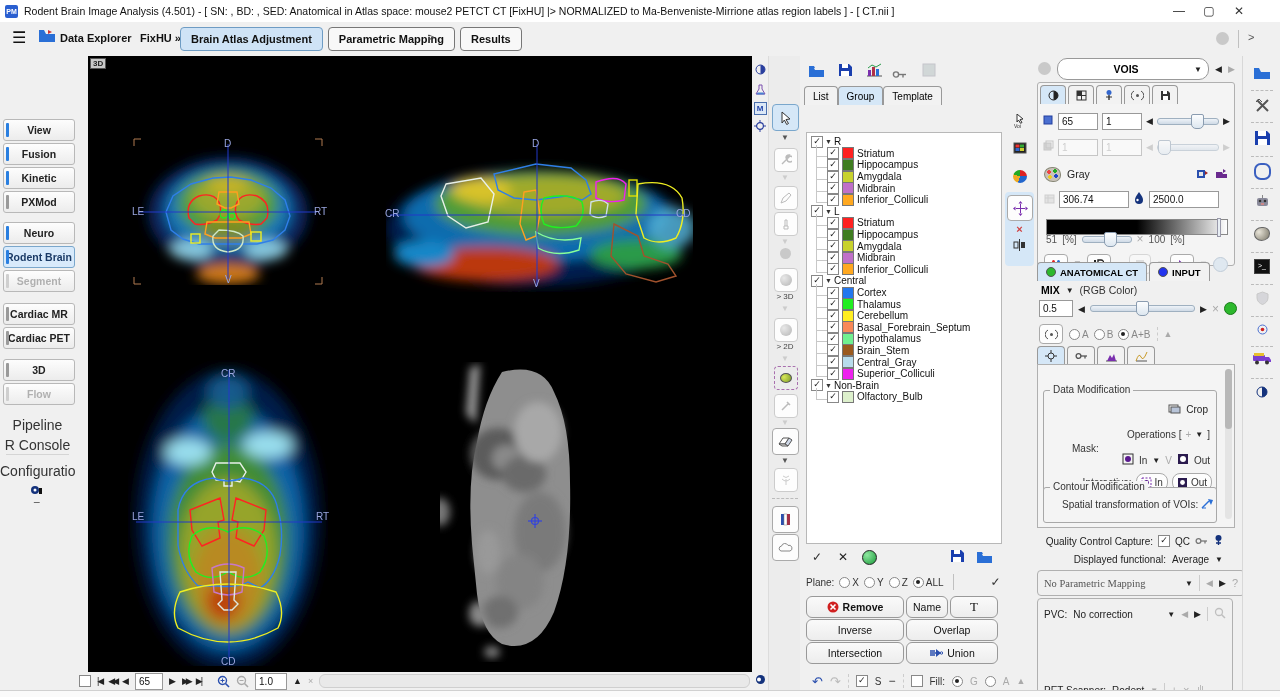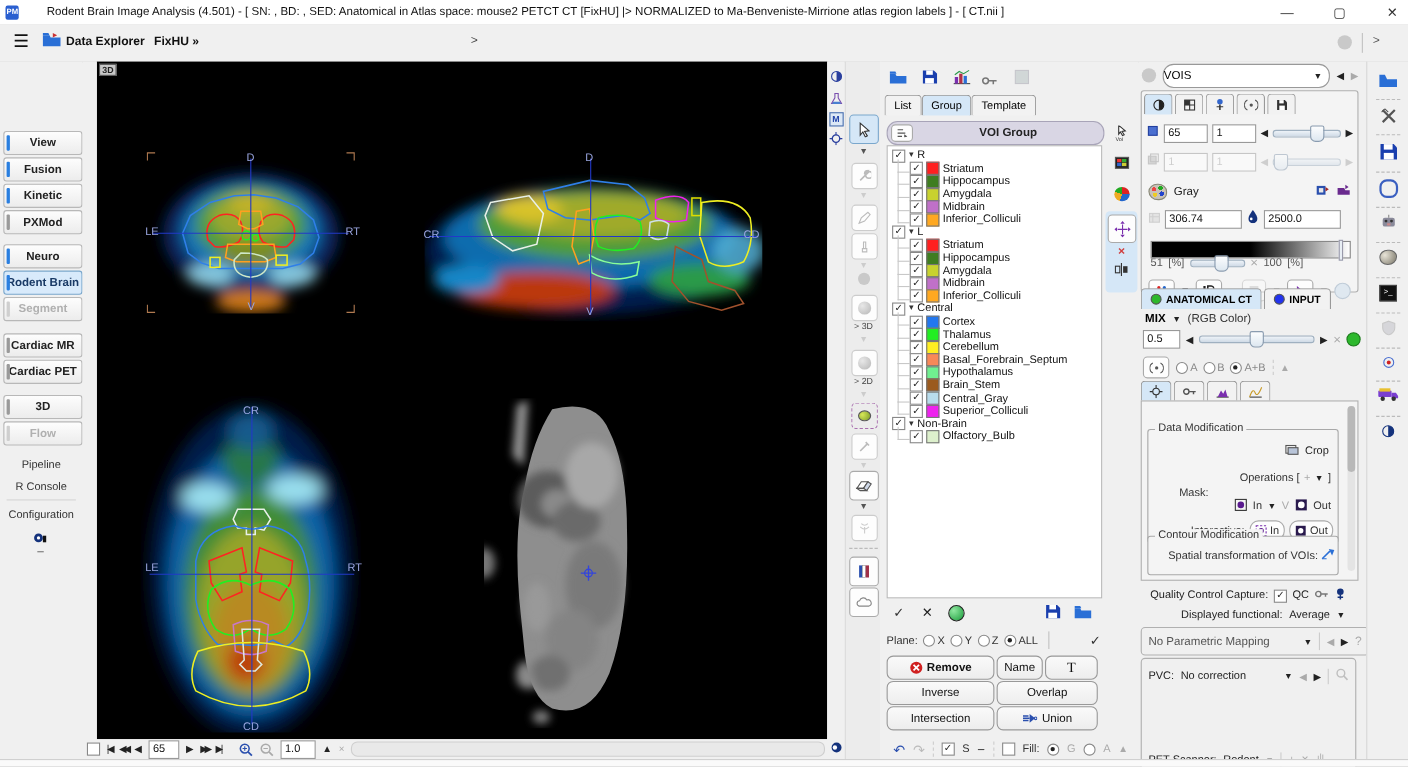--- a/index.html
+++ b/index.html
@@ -1,35 +1,35 @@
 <!DOCTYPE html>
 <html><head>
 <meta charset="utf-8">
 <style>
   html,body{margin:0;padding:0;background:#888;}
   #app{position:relative;width:1280px;height:697px;background:#f0f0f0;font-family:"Liberation Sans",sans-serif;overflow:hidden;user-select:none;}
   .a{position:absolute;}
   .f{display:flex;align-items:center;}
   .t11{font-size:11px;color:#111;}
   
-  #titlebar{left:0;top:0;width:1280px;height:22px;background:#fff;border-bottom:1px solid #d8d8d8;display:flex;align-items:center;gap:19px;}
+  #titlebar{left:0;top:0;width:1280px;height:22px;background:#fff;border-bottom:1px solid #d8d8d8;display:flex;align-items:center;}
   .appicon{width:13px;height:13px;background:#2a5fd0;color:#fff;font-size:7px;font-weight:bold;text-align:center;line-height:13px;margin:0 6px 0 5px;border-radius:2px;}
   .winbtn{width:30px;height:21px;text-align:center;line-height:20px;font-size:12px;color:#333;}
   
   #toolbar{left:0;top:22px;width:1280px;height:34px;background:#f0f0f0;border-bottom:1px solid #d0d0d0;}
   .toptab{height:22px;border:1px solid #777;border-radius:4px;background:#f8f8f8;font-size:11px;font-weight:bold;color:#111;display:flex;align-items:center;padding:0 10px;margin-right:5px;}
   .toptab.sel{background:#cfe3f6;border-color:#6e9cc4;}
   
   .sbtn{position:absolute;left:3px;width:70px;height:20px;border:1px solid #b8b8b8;border-radius:3px;background:linear-gradient(#fdfdfd,#ececec);font-size:10.5px;font-weight:bold;color:#222;display:flex;align-items:center;justify-content:center;}
   .sbtn .bar{position:absolute;left:2px;top:3px;width:3px;height:14px;background:#2a7fe0;border-radius:1px;}
   .sbtn .bar.gray{background:#9a9a9a;}
   .sbtn.sel{background:#d8eafb;border-color:#7aa7cc;color:#1a3a66;}
   .sbtn.dis{color:#b0b0b0;font-weight:bold;}
   .sbtn.dis .bar{background:#cfcfcf;}
-  .slink{position:absolute;left:0;width:75px;text-align:center;font-size:10px;color:#333;}
+  .slink{position:absolute;left:0;width:75px;text-align:center;font-size:14px;color:#333;}
   
   #viewer{left:88px;top:56px;width:664px;height:616px;background:#000;overflow:hidden;}
   .vlabel{position:absolute;font-size:10px;color:#9aa6e0;}
   .badge3d{position:absolute;left:2px;top:2px;background:#c8c8c8;border:1px solid #555;font-size:8px;font-weight:bold;color:#222;padding:0 2px;line-height:9px;}
   
   .inp{background:#fff;border:1px solid #999;font-family:"Liberation Sans",sans-serif;font-size:10px;color:#111;text-align:left;padding:0 3px;height:15px;line-height:15px;}
   .sld{position:relative;height:5px;background:linear-gradient(#eef3f8,#cfdae6);border:1px solid #9fb0c0;border-radius:3px;}
   .thumb{position:absolute;top:-5px;width:11px;height:13px;background:linear-gradient(#fcfdfe,#dde7f0);border:1px solid #8a9cb0;border-radius:2px 2px 5px 5px;}
   .arrow{font-size:9px;color:#222;}
   .dim{color:#aaa!important;}
@@ -66,20 +66,25 @@
     <span class="a" style="left:12px;top:6px;font-size:16px;color:#111;">☰</span>
     <span class="a" style="left:38px;top:7px;">
       <svg width="18" height="14" viewBox="0 0 18 14">
           <path d="M1 3h6l1 2h9v8H1z" fill="#2a6fd6"></path>
           <path d="M1 3v-2h5l1 2" fill="#2a6fd6"></path>
           <path d="M10 1l4 2-4 2z" fill="#c33"></path>
         </svg>
     </span>
     <span class="a t11" style="left:60px;top:10px;font-weight:bold;">Data Explorer</span>
     <span class="a t11" style="left:140px;top:10px;font-weight:bold;">FixHU »</span>
+    <div class="a f" style="left:180px;top:5px;" id="toptabs">
+        <div class="toptab sel">Brain Atlas Adjustment</div>
+        <div class="toptab">Parametric Mapping</div>
+        <div class="toptab">Results</div>
+      </div>
     <span class="a" style="left:428px;top:9px;font-size:11px;color:#444;">&gt;</span>
     <span class="a" style="left:1216px;top:10px;width:13px;height:13px;border-radius:50%;background:#c9c9c9;"></span>
     <span class="a" style="left:1238px;top:8px;height:18px;border-left:1px solid #c0c0c0;"></span>
     <span class="a" style="left:1248px;top:9px;font-size:11px;color:#555;">&gt;</span>
   </div>
 
   <div class="a" style="left:0;top:56px;width:75px;height:634px;background:#f0f0f0;" id="sidebar">
     <div class="a" style="left:6px;top:398px;width:63px;border-top:1px solid #d5d5d5;"></div>
     <span class="a" style="left:30px;top:426px;">
       <svg width="14" height="12" viewBox="0 0 14 12">
@@ -455,29 +460,20 @@
     <span class="a" style="left:122px;top:7px;opacity:.35;"><svg width="14" height="14" viewBox="0 0 14 14">
           <rect x="1" y="1" width="12" height="12" fill="#9aa" stroke="#778"></rect>
         </svg></span>
 
     <div class="a f" style="left:4px;top:30px;" id="voitabs">
         <span class="tabsm">List</span>
         <span class="tabsm sel">Group</span>
         <span class="tabsm">Template</span>
       </div>
 
-    <div class="a f" style="left:6px;top:54px;width:196px;height:20px;background:#d9d6e4;border:1px solid #a8a4b8;border-radius:10px;">
-      <span class="icbtn" style="width:18px;height:14px;margin-left:3px;">
-          <svg width="10" height="8" viewBox="0 0 10 8">
-            <path d="M1 1h5M1 4h7M1 7h4" stroke="#555"></path>
-            <path d="M7 5l3 2-3 1z" fill="#555"></path>
-          </svg>
-        </span>
-      <span style="flex:1;text-align:center;font-size:10.5px;font-weight:bold;color:#222;">VOI Group</span>
-    </div>
 
     <div class="a" style="left:6px;top:76px;width:196px;height:412px;background:#fff;border:1px solid #b8b8b8;overflow:hidden;padding:3px 0 0 4px;box-sizing:border-box;" id="voitree">
         <div class="treerow">
           <span class="cb">✓</span>
           <span style="font-size:7px;margin:0 2px;color:#333;">▼</span>
           <span>R</span>
         </div>
         <div class="treerow">
           <span class="tline"></span>
           <span class="cb">✓</span>
@@ -732,21 +728,21 @@
       <span class="rd"></span>
       <span class="dim">A</span>
       <span class="arrow dim">▲</span>
     </div>
   </div>
 
   <div class="a" style="left:1035px;top:56px;width:207px;height:634px;background:#f0f0f0;">
 
     <span class="a" style="left:3px;top:6px;width:13px;height:13px;border-radius:50%;background:#c9c9c9;"></span>
     <div class="a f" style="left:22px;top:2px;width:150px;height:20px;background:#fff;border:1px solid #999;border-radius:10px;">
-      <span style="flex:1;font-size:10.5px;font-weight:normal;">VOIS</span>
+      <span style="flex:1;text-align:center;font-size:10.5px;font-weight:bold;">VOIS</span>
       <span class="arrow" style="margin-right:6px;font-size:8px;">▼</span>
     </div>
     <span class="a arrow" style="left:180px;top:8px;font-size:9px;">◀</span>
     <span class="a arrow dim" style="left:193px;top:8px;font-size:9px;">▶</span>
 
     <div class="a" style="left:2px;top:26px;width:196px;height:182px;border:1px solid #b0b0b0;border-radius:3px;background:#f4f4f4;">
       <div class="f" style="margin:2px 0 0 2px;gap:2px;">
         <span class="tabsm sel" style="width:24px;padding:0;">
             <svg width="11" height="11" viewBox="0 0 11 11">
               <circle cx="5.5" cy="5.5" r="4.5" fill="none" stroke="#222"></circle>
@@ -1053,21 +1049,21 @@
     </div>
 
     <div class="a f" style="left:0;top:498px;width:198px;justify-content:flex-end;gap:6px;font-size:10px;color:#222;">
       <span>Displayed functional:</span>
       <span>Average</span>
       <span class="arrow" style="font-size:8px;">▼</span>
       <span style="width:4px;"></span>
     </div>
 
     <div class="a f" style="left:2px;top:514px;width:194px;height:24px;border:1px solid #b0b0b0;border-radius:4px;background:#f0f0f0;gap:6px;padding:0 6px;">
-      <span style="font-size:10.5px;color:#555;flex:1;">No Parametric Mapping</span>
+      <span style="font-size:10.5px;color:#555;flex:1;font-family:Liberation Serif, serif;">No Parametric Mapping</span>
       <span class="arrow" style="font-size:8px;">▼</span>
       <span style="height:16px;border-left:1px solid #ccc;"></span>
       <span class="arrow dim">◀</span>
       <span class="arrow">▶</span>
       <span class="dim" style="font-size:11px;">?</span>
     </div>
 
     <div class="a" style="left:2px;top:542px;width:194px;height:116px;border:1px solid #b0b0b0;border-radius:4px;background:#f0f0f0;">
       <div class="f" style="margin:8px 6px 0 6px;gap:6px;font-size:10px;color:#222;">
         <span>PVC:</span>

